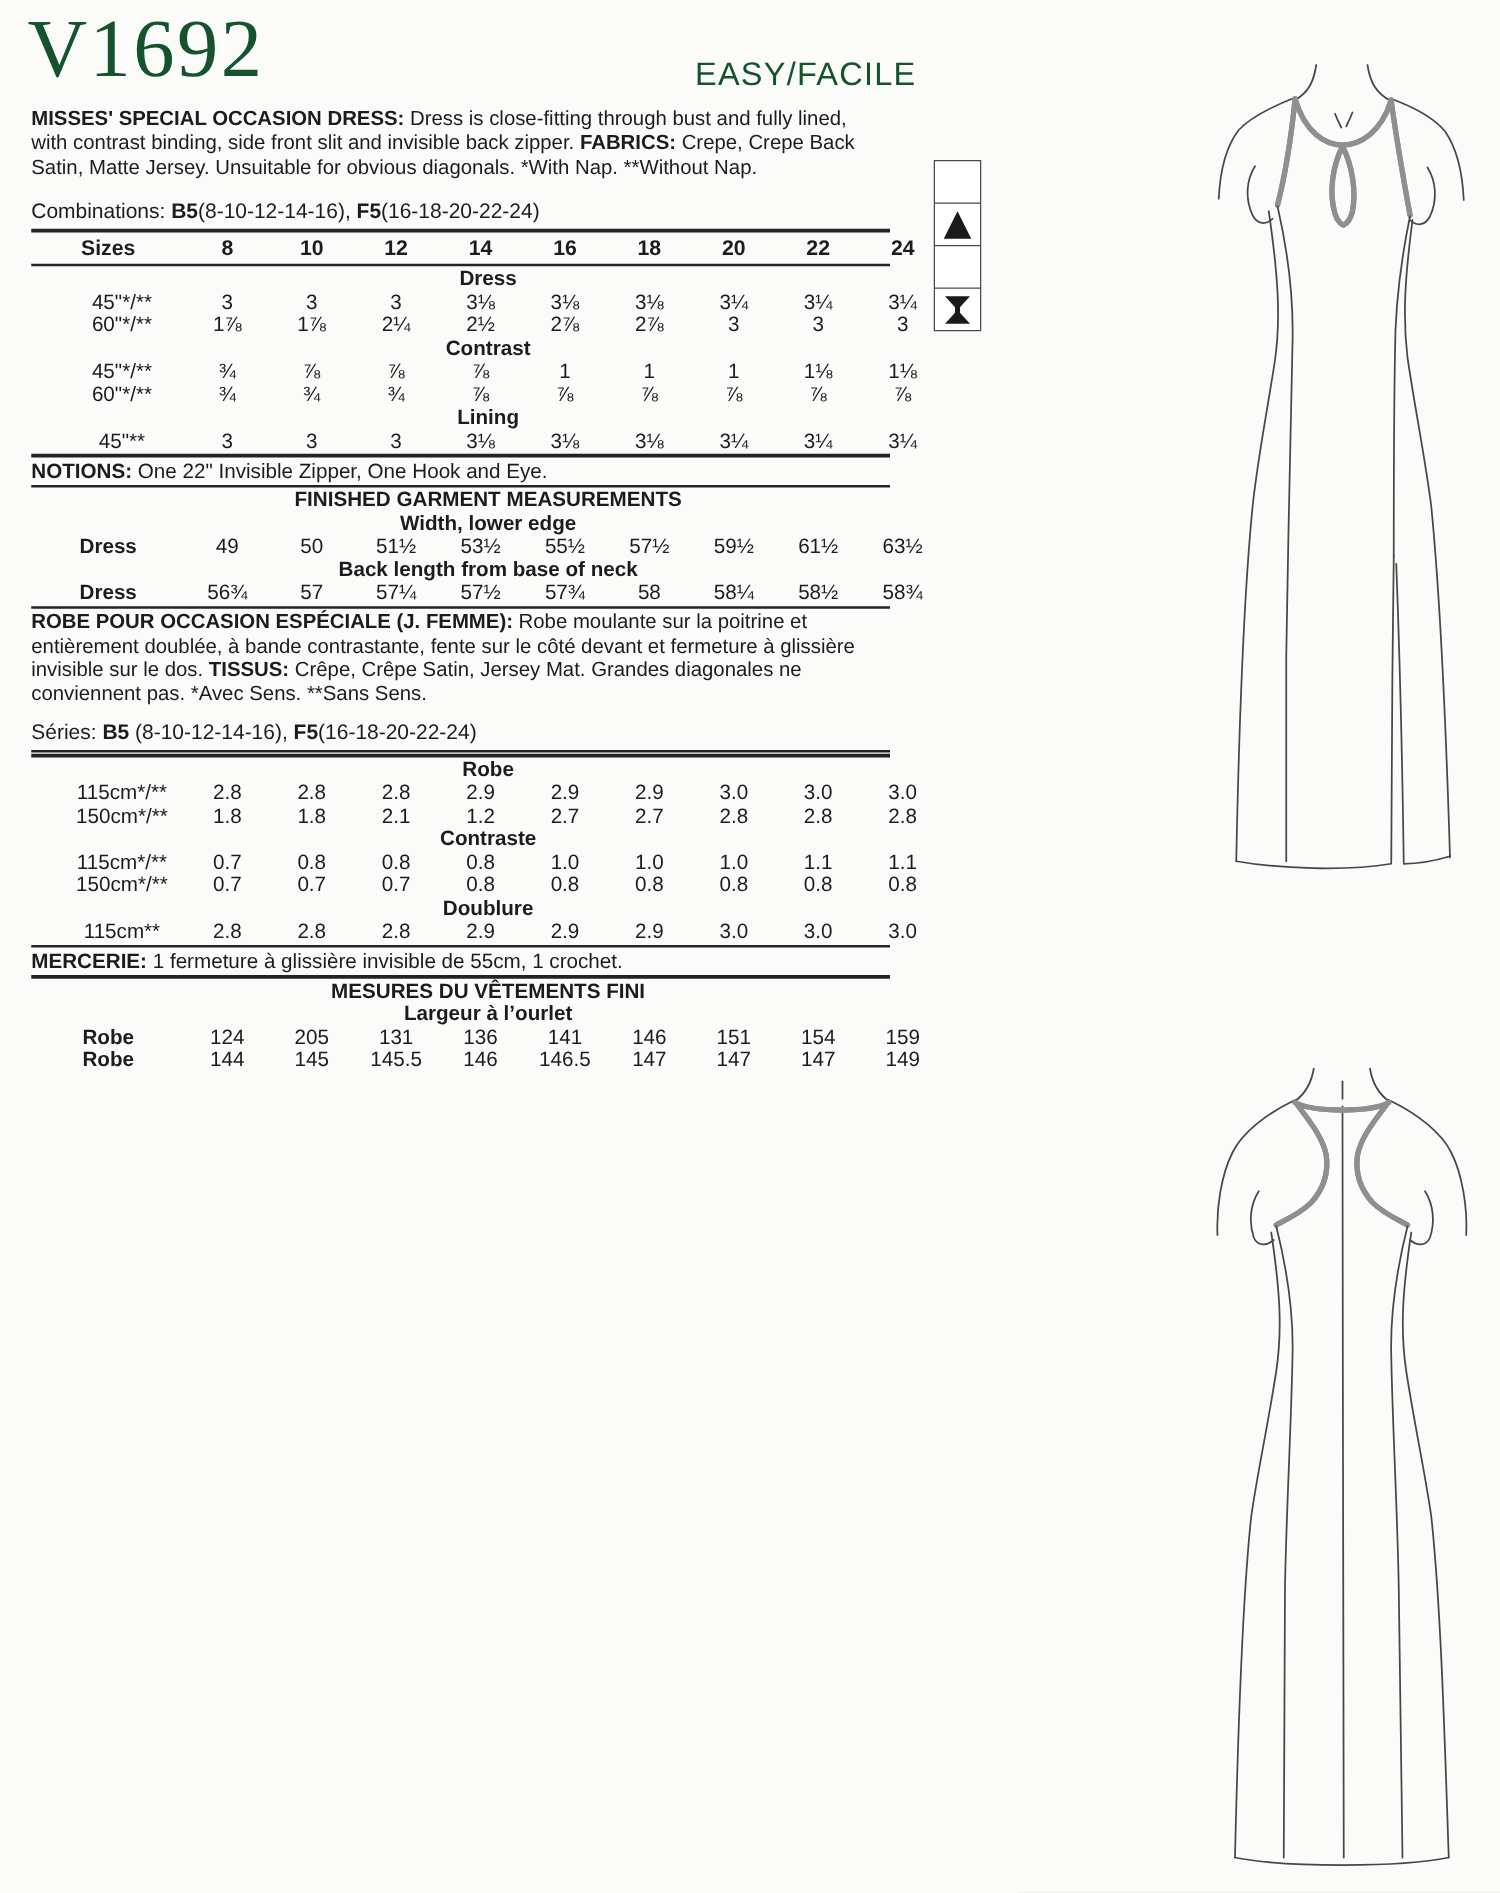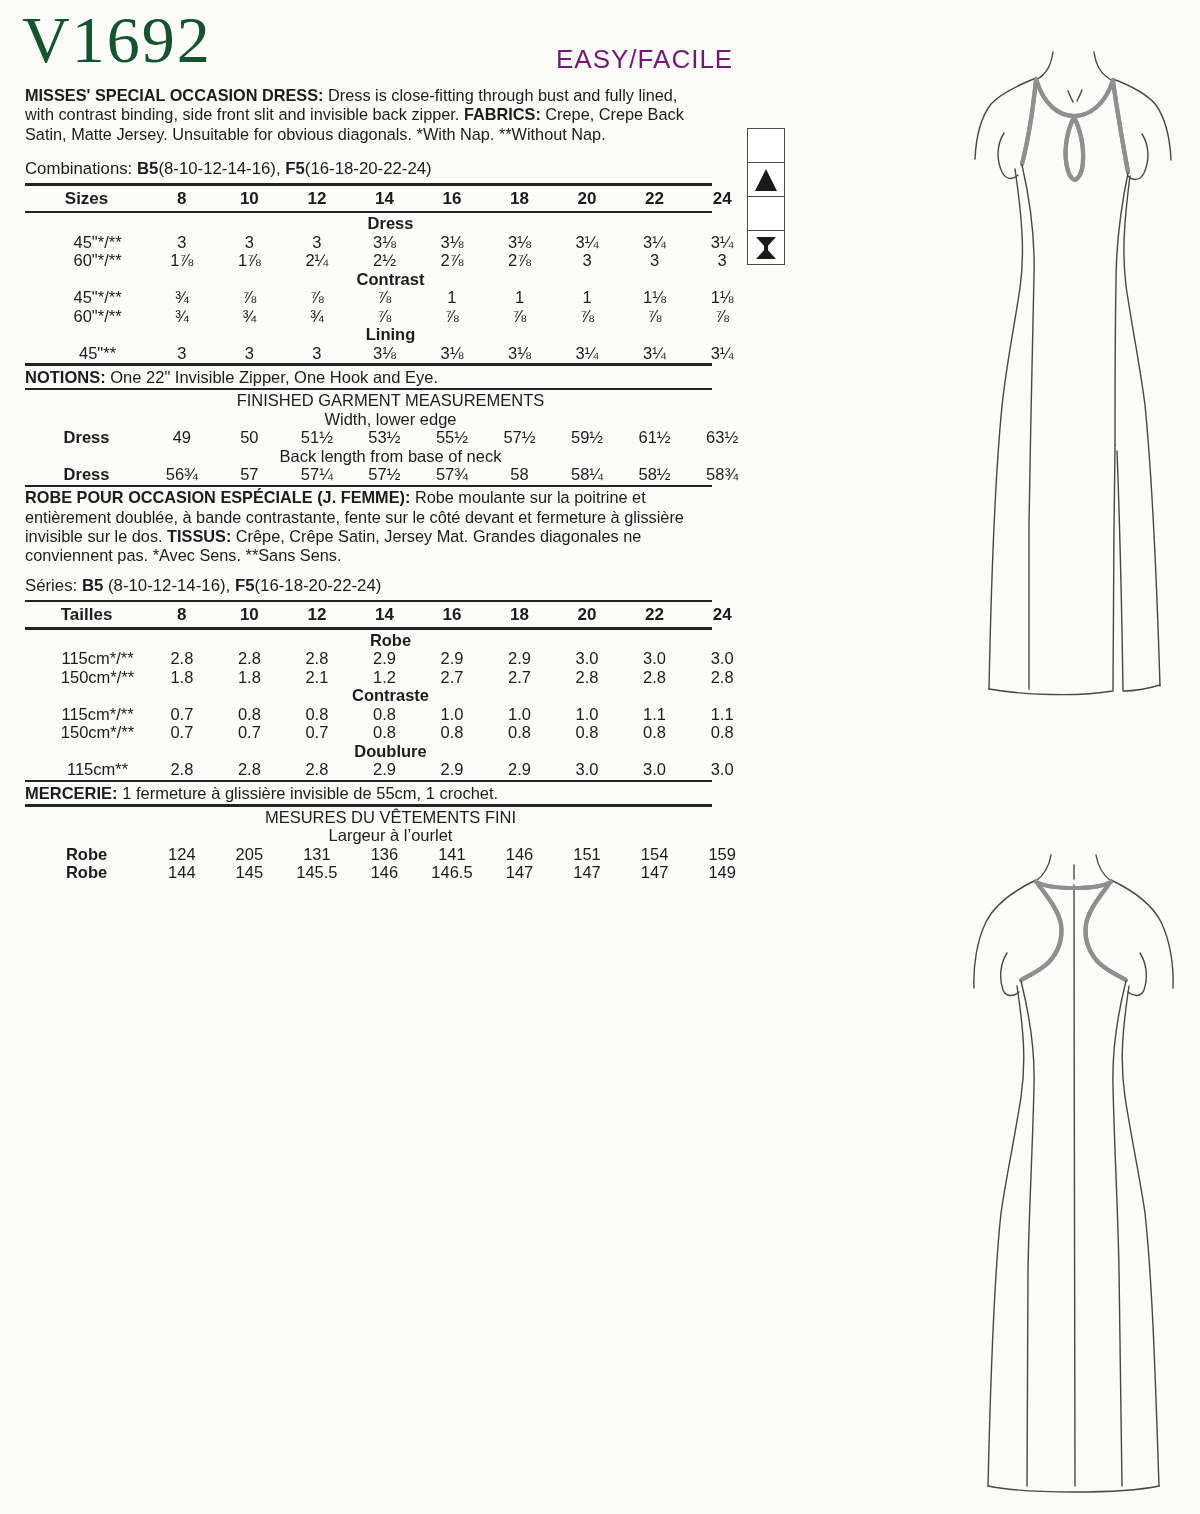--- a/index.html
+++ b/index.html
@@ -1,32 +1,32 @@
 <!DOCTYPE html>
 <html><head>
 <meta charset="utf-8">
 <style>
   html,body{margin:0;padding:0;background:#e8e8e6;}
   .page{position:relative;width:1200px;height:1514px;background:#fbfbf9;
         font-family:"Liberation Sans",sans-serif;color:#1c1c1c;overflow:hidden;}
   .title{position:absolute;left:22px;top:4px;font-family:"Liberation Serif",serif;
          font-size:66px;line-height:72px;letter-spacing:2px;color:#14532d;}
-  .difficulty{position:absolute;left:556px;top:44px;font-size:26px;letter-spacing:1px;color:#701a75;}
+  .difficulty{position:absolute;left:556px;top:44px;font-size:26px;letter-spacing:1px;color:#14532d;}
   .textcol{position:absolute;left:25px;top:86px;width:710px;}
   .desc{margin:0;width:678px;font-size:16.3px;line-height:19.4px;}
   .comb{margin:15px 0 0 0;font-size:16.8px;line-height:20px;}
   .b{font-weight:bold;}
   .rule{width:687px;height:2.5px;background:#232323;margin:1px 0;}
   .rule.mt{margin-top:4px;}
   .meas{border-collapse:collapse;table-layout:fixed;width:731px;font-size:16.5px;text-align:center;}
   .meas td{padding:0;line-height:18.5px;white-space:nowrap;vertical-align:baseline;}
   .meas.hdr td{font-weight:bold;line-height:23px;font-size:17px;}
   .meas .sec{font-weight:bold;}
   .meas .lbl{padding-left:22px;}
-  .meas .grp{font-weight:normal;margin-top:48px;}
+  .meas .grp{font-weight:bold;margin-top:48px;}
   .meas .rowlbl{font-weight:bold;}
   .note{margin:0;font-size:16.5px;line-height:20px;}
   .series{margin:10px 0 0 0;font-size:16.8px;line-height:20px;}
   .descfr{margin-top:1px;}
   
   .napstrip{position:absolute;left:747px;top:128px;width:36px;background:#fff;border:1.6px solid #4a4a4a;}
   .napcell{height:33px;display:flex;align-items:center;justify-content:center;border-top:1.4px solid #4a4a4a;}
   .napcell:first-child{border-top:none;}
   
   .illus{position:absolute;}
@@ -223,48 +223,20 @@
       </table>
 
     <div class="rule"></div>
 
     <p class="desc descfr"><span class="b">ROBE POUR OCCASION ESPÉCIALE (J. FEMME):</span><span> Robe moulante sur la poitrine et entièrement doublée, à bande contrastante, fente sur le côté devant et fermeture à glissière invisible sur le dos. </span><span class="b">TISSUS:</span><span> Crêpe, Crêpe Satin, Jersey Mat. Grandes diagonales ne conviennent pas. *Avec Sens. **Sans Sens.</span></p>
 
     <p class="series"><span>Séries: </span><span class="b">B5</span><span> (8-10-12-14-16), </span><span class="b">F5</span><span>(16-18-20-22-24)</span></p>
 
     <div class="rule mt"></div>
 
-    <table class="meas hdr">
-      <colgroup>
-          <col style="width:123px">
-          <col style="width:67.5px">
-          <col style="width:67.5px">
-          <col style="width:67.5px">
-          <col style="width:67.5px">
-          <col style="width:67.5px">
-          <col style="width:67.5px">
-          <col style="width:67.5px">
-          <col style="width:67.5px">
-          <col style="width:67.5px">
-        </colgroup>
-      <tbody>
-          <tr>
-            <td>Tailles</td>
-            <td>8</td>
-            <td>10</td>
-            <td>12</td>
-            <td>14</td>
-            <td>16</td>
-            <td>18</td>
-            <td>20</td>
-            <td>22</td>
-            <td>24</td>
-          </tr>
-    </tbody>
-      </table>
 
     <div class="rule"></div>
 
     <table class="meas">
       <colgroup>
           <col style="width:123px">
           <col style="width:67.5px">
           <col style="width:67.5px">
           <col style="width:67.5px">
           <col style="width:67.5px">

